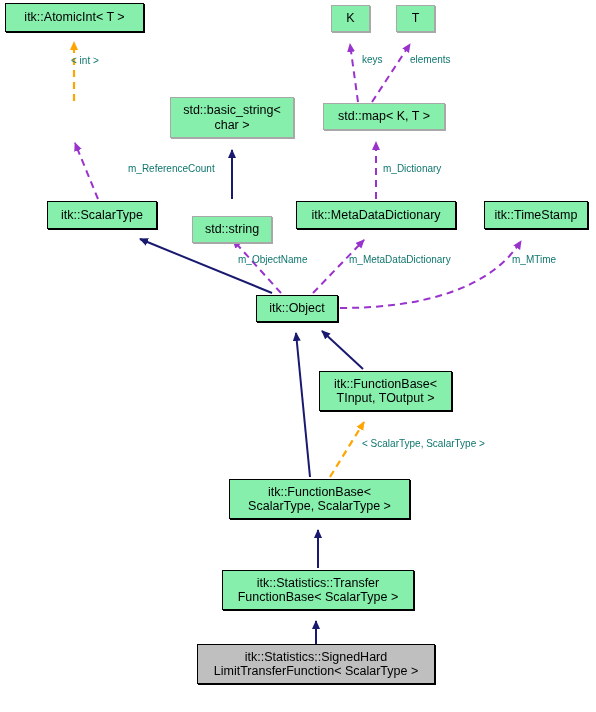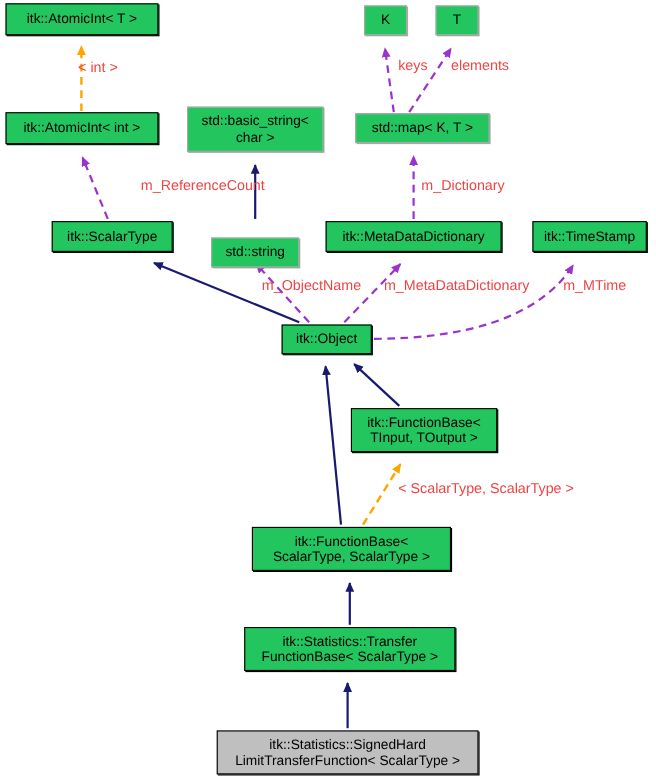--- a/index.html
+++ b/index.html
@@ -26,43 +26,43 @@
   .node {
     position: absolute;
     box-sizing: border-box;
     display: flex;
     align-items: center;
     justify-content: center;
     text-align: center;
     font-size: 12.5px;
     line-height: 14.5px;
     color: #000000;
-    background: #22c55e;
+    background: #86efac;
     white-space: pre;
     letter-spacing: 0px;
   }
   .node.solid {
     border: 1px solid #000000;
     box-shadow: 1px 1px 0 0 #000000;
   }
   .node.thin {
     border: 1px solid #a8a8a8;
     box-shadow: 1px 1px 0 0 #a8a8a8;
   }
   .node.highlight {
     background: #bfbfbf;
     border: 1px solid #000000;
     box-shadow: 1px 1px 0 0 #000000;
   }
   .edge-label {
     position: absolute;
     font-family: "Liberation Sans", sans-serif;
-    font-size: 13px;
+    font-size: 10px;
     line-height: 14px;
-    color: #ef4444;
+    color: #0f766e;
     white-space: pre;
   }
 </style>
 </head>
 <body>
 
 <div id="diagram">
 
   <svg id="edge-layer" width="596" height="712" viewBox="0 0 596 712" xmlns="http://www.w3.org/2000/svg">
     <defs>
@@ -107,21 +107,20 @@
 
     <path d="M316,662 L316,621" stroke="#191970" stroke-width="2" fill="none" marker-end="url(#arrow-inherit)"></path>
   </svg>
 
   <div class="node solid" style="left:5px;top:3px;width:139px;height:29px;">itk::AtomicInt&lt; T &gt;</div>
 
   <div class="node thin" style="left:331px;top:5px;width:39px;height:27px;">K</div>
 
   <div class="node thin" style="left:396px;top:5px;width:39px;height:27px;">T</div>
 
-  <div class="node solid" style="left:5px;top:102px;width:139px;height:29px;">itk::AtomicInt&lt; int &gt;</div>
 
   <div class="node thin" style="left:170px;top:97px;width:124px;height:41px;">std::basic_string&lt;
 char &gt;</div>
 
   <div class="node thin" style="left:323px;top:103px;width:122px;height:27px;">std::map&lt; K, T &gt;</div>
 
   <div class="node solid" style="left:47px;top:201px;width:110px;height:28px;">itk::ScalarType</div>
 
   <div class="node thin" style="left:192px;top:201px;width:80px;height:27px;margin-top:15px;">std::string</div>
 
@@ -133,21 +132,21 @@
 
   <div class="node solid" style="left:319px;top:371px;width:133px;height:40px;">itk::FunctionBase&lt;
 TInput, TOutput &gt;</div>
 
   <div class="node solid" style="left:229px;top:479px;width:181px;height:40px;">itk::FunctionBase&lt;
 ScalarType, ScalarType &gt;</div>
 
   <div class="node solid" style="left:222px;top:570px;width:192px;height:40px;">itk::Statistics::Transfer
 FunctionBase&lt; ScalarType &gt;</div>
 
-  <div class="node highlight" style="left:197px;top:664px;width:238px;height:40px;">itk::Statistics::SignedHard
+  <div class="node highlight" style="left:197px;top:644px;width:238px;height:40px;">itk::Statistics::SignedHard
 LimitTransferFunction&lt; ScalarType &gt;</div>
 
   <div class="edge-label" style="left:71px;top:54px;">&lt; int &gt;</div>
 
   <div class="edge-label" style="left:362px;top:53px;">keys</div>
 
   <div class="edge-label" style="left:410px;top:53px;">elements</div>
 
   <div class="edge-label" style="left:92px;top:162px;padding-left:36px;">m_ReferenceCount</div>
 

